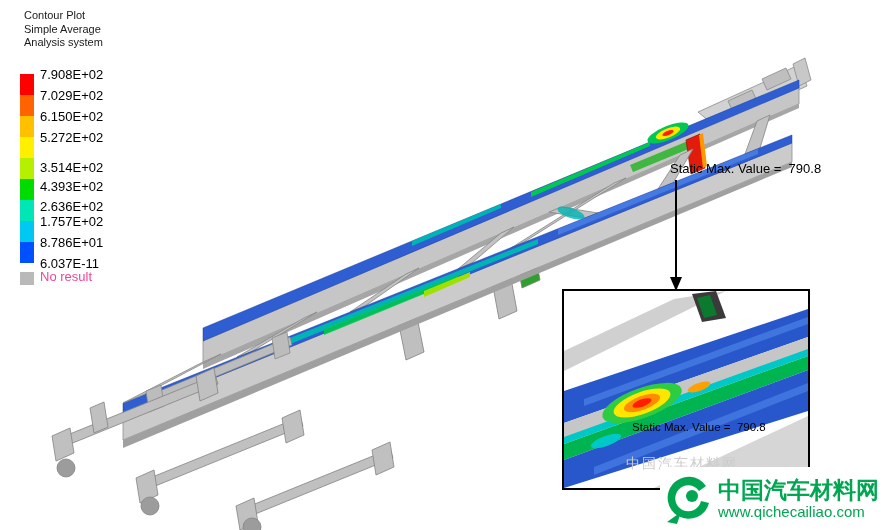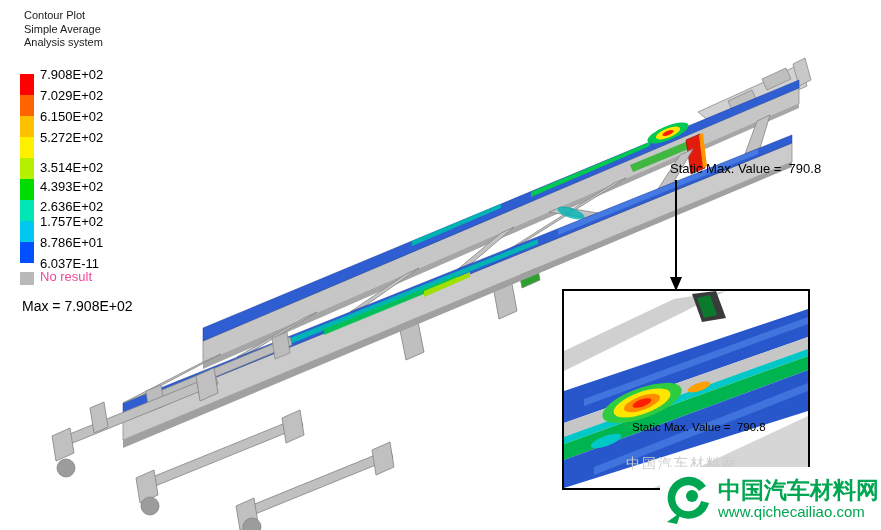--- a/index.html
+++ b/index.html
@@ -142,21 +142,20 @@
       <div class="legend-label" style="top: 86px;">3.514E+02</div>
       <div class="legend-label" style="top: 103px; margin-top: 22px;">2.636E+02</div>
       <div class="legend-label" style="top: 140px;">1.757E+02</div>
       <div class="legend-label" style="top: 161px;">8.786E+01</div>
       <div class="legend-label" style="top: 182px;">6.037E-11</div>
     </div>
   <div class="no-result-swatch" style="background: rgb(185, 185, 185);"></div>
   <div class="no-result-label" style="color: #ec4899;">No result</div>
 
   <div class="stats">
-    <div>Max = 7.908E+02</div>
   </div>
 
   <div class="annotation">Static Max. Value =  790.8</div>
   <svg class="arrow-svg" width="16" height="115" viewBox="0 0 16 115">
     <line x1="8" y1="1" x2="8" y2="100" stroke="#000" stroke-width="2"></line>
     <polygon points="2,98 14,98 8,112" fill="#000"></polygon>
   </svg>
 
   <div class="inset">
     <svg width="244" height="197" viewBox="0 0 244 197">

